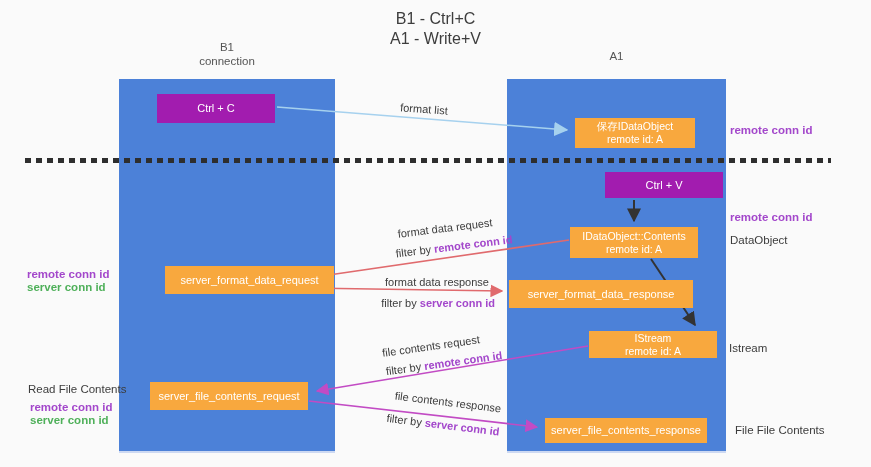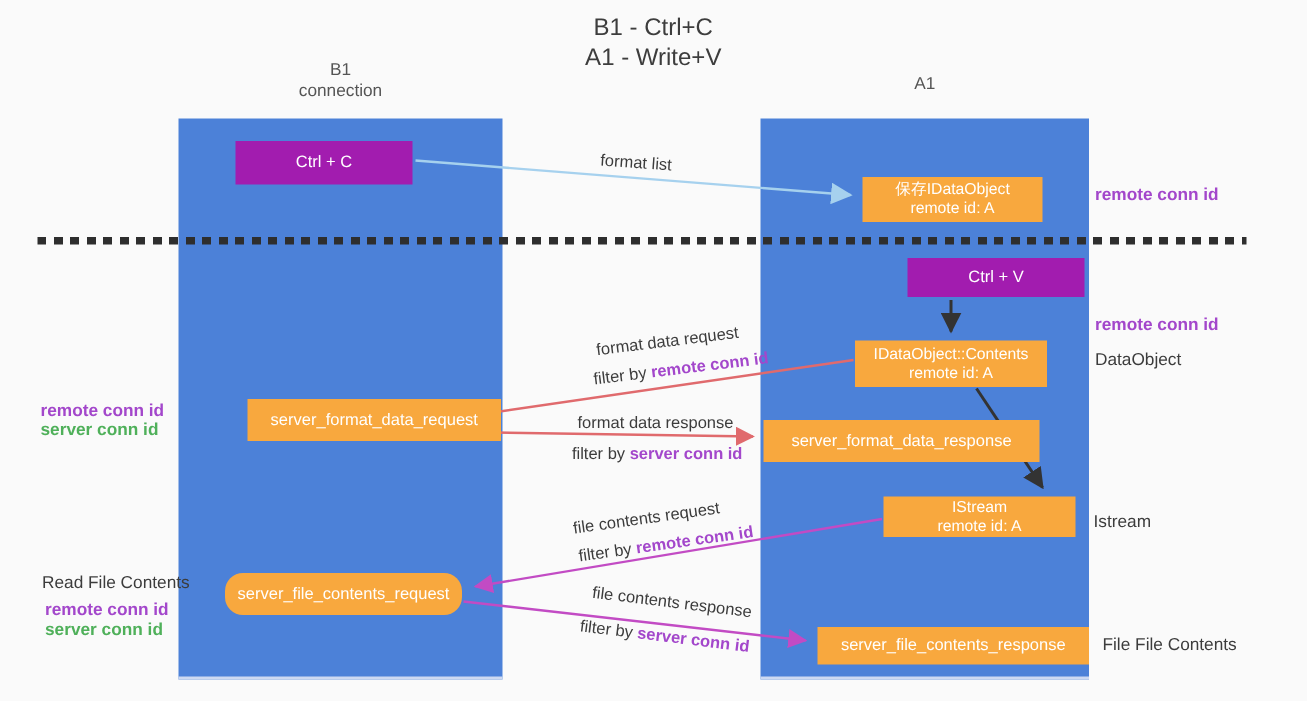--- a/index.html
+++ b/index.html
@@ -112,25 +112,25 @@
 
   <div class="node orange" style="left:509px; top:280px; width:184px; height:28px;">
     <div>server_format_data_response</div>
   </div>
 
   <div class="node orange" style="left:589px; top:331px; width:128px; height:27px; font-size:10.5px;">
     <div>IStream</div>
     <div>remote id: A</div>
   </div>
 
-  <div class="node orange" style="left:150px; top:382px; width:158px; height:28px;border-radius:12px;">
+  <div class="node orange" style="left:150px; top:382px; width:158px; height:28px;">
     <div>server_file_contents_request</div>
   </div>
 
-  <div class="node orange" style="left:545px; top:418px; width:181px; height:25px;">
+  <div class="node orange" style="left:545px; top:418px; width:162px; height:25px;">
     <div>server_file_contents_response</div>
   </div>
 
   <div class="flow-label r-pos4" style="left:424px; top:109px;">format list</div>
 
   <div class="flow-label r-neg7" style="left:445px; top:228px;">format data request</div>
   <div class="flow-label r-neg7" style="left:448px; top:247px;">
     <span>filter by </span><span class="purple-text">remote conn id</span>
   </div>
 

